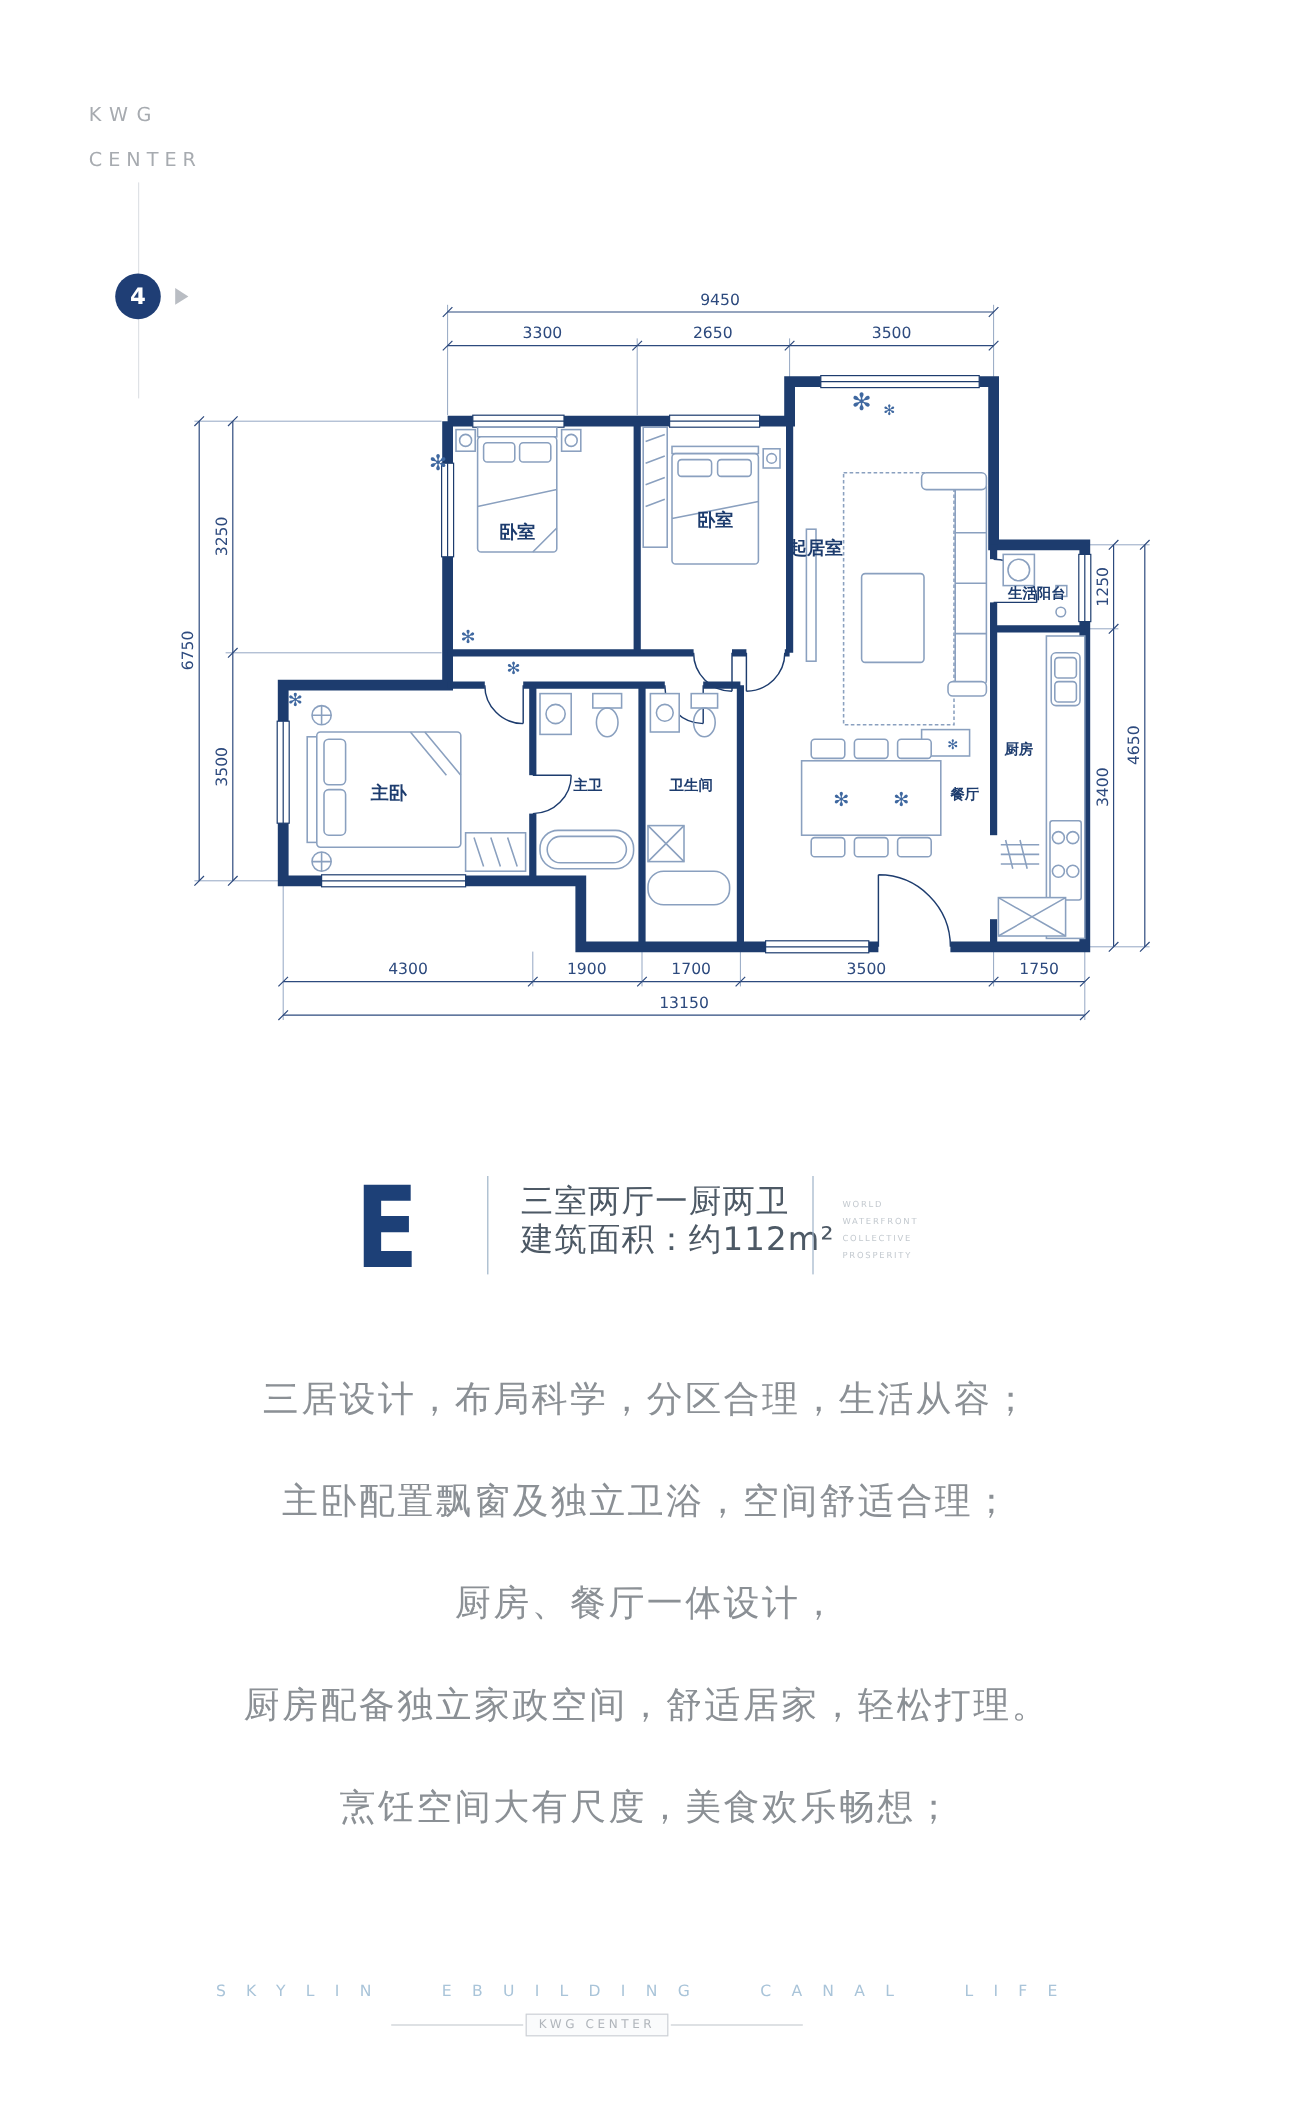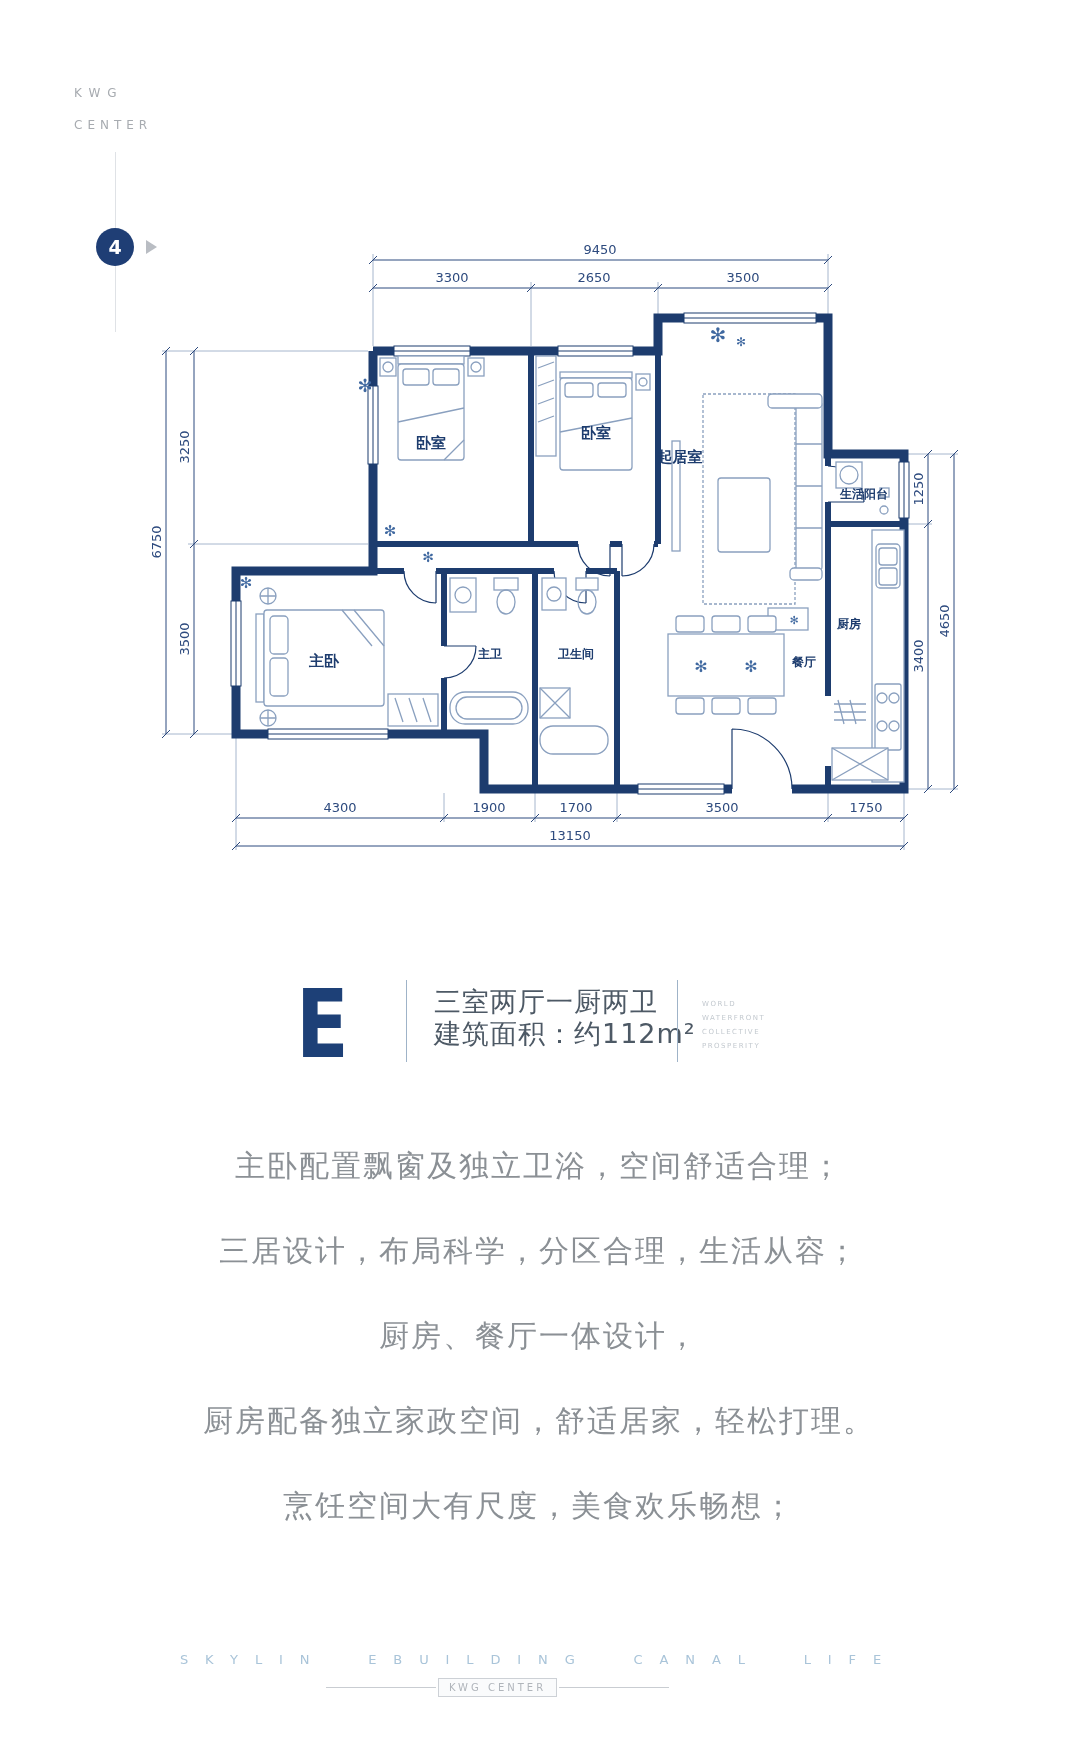--- a/index.html
+++ b/index.html
@@ -1,19 +1,19 @@
 <!DOCTYPE html>
 <html><head>
 <meta charset="utf-8">
 <style>
   html,body{margin:0;padding:0;background:#fff;}
   .page{position:relative;width:1078px;height:1754px;background:#ffffff;overflow:hidden;
         font-family:"DejaVu Sans","Liberation Sans",sans-serif;}
   
-  .logo{position:absolute;left:74px;top:86px;color:#a7abb0;font-size:12px;letter-spacing:7px;}
+  .logo{position:absolute;left:74px;top:86px;color:#a7abb0;font-size:16px;letter-spacing:7px;}
   .logo .l2{margin-top:18px;letter-spacing:5px;}
   .vline{position:absolute;left:115px;top:152px;width:1px;height:180px;background:#dfe2e6;}
   .marker{position:absolute;left:96px;top:228px;width:38px;height:38px;border-radius:50%;
           background:#1f3e75;color:#ffffff;font-size:19px;font-weight:bold;
           display:flex;align-items:center;justify-content:center;}
   .marker-arrow{position:absolute;left:146px;top:240px;width:0;height:0;
           border-left:11px solid #b9bdc3;border-top:7px solid transparent;border-bottom:7px solid transparent;}
   
   .plan{position:absolute;left:128px;top:226px;}
   .dimtxt{font-size:13px;fill:#2d4a7e;}
@@ -331,22 +331,22 @@
   </div>
   <div class="unit-div" style="left:677px"></div>
   <div class="unit-tagline">
     <div>WORLD</div>
     <div>WATERFRONT</div>
     <div>COLLECTIVE</div>
     <div>PROSPERITY</div>
   </div>
 
   <div class="desc">
+    <div>三居设计，布局科学，分区合理，生活从容；</div>
     <div>主卧配置飘窗及独立卫浴，空间舒适合理；</div>
-    <div>三居设计，布局科学，分区合理，生活从容；</div>
     <div>厨房、餐厅一体设计，</div>
     <div>厨房配备独立家政空间，舒适居家，轻松打理。</div>
     <div>烹饪空间大有尺度，美食欢乐畅想；</div>
   </div>
 
   <div class="foot-tag">SKYLIN EBUILDING CANAL LIFE</div>
   <div class="badge-row">
     <div class="badge-line"></div>
     <div class="badge-box">KWG CENTER</div>
     <div class="badge-line"></div>

